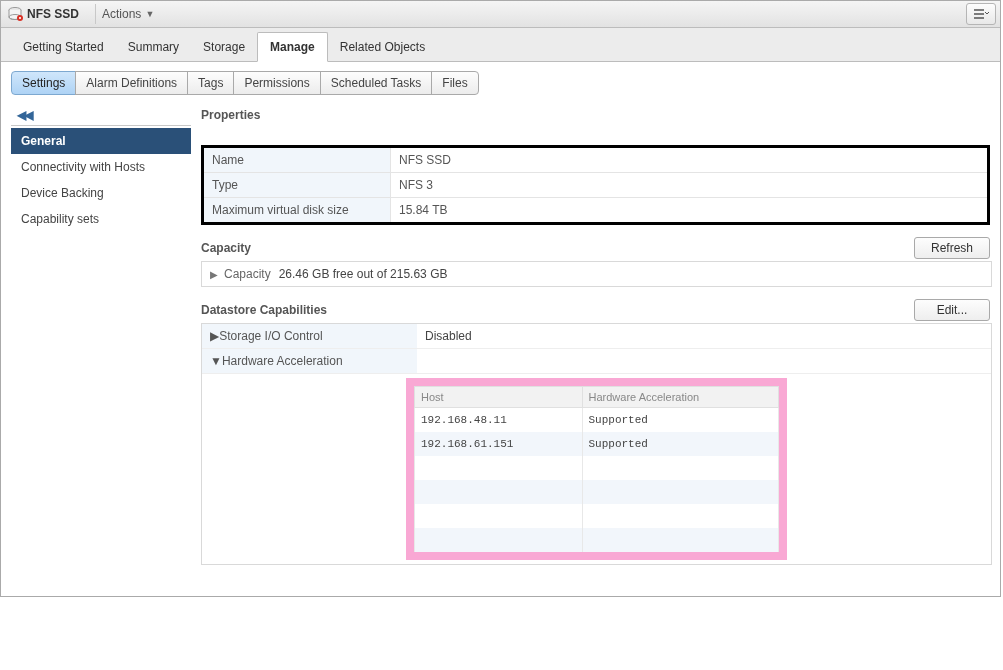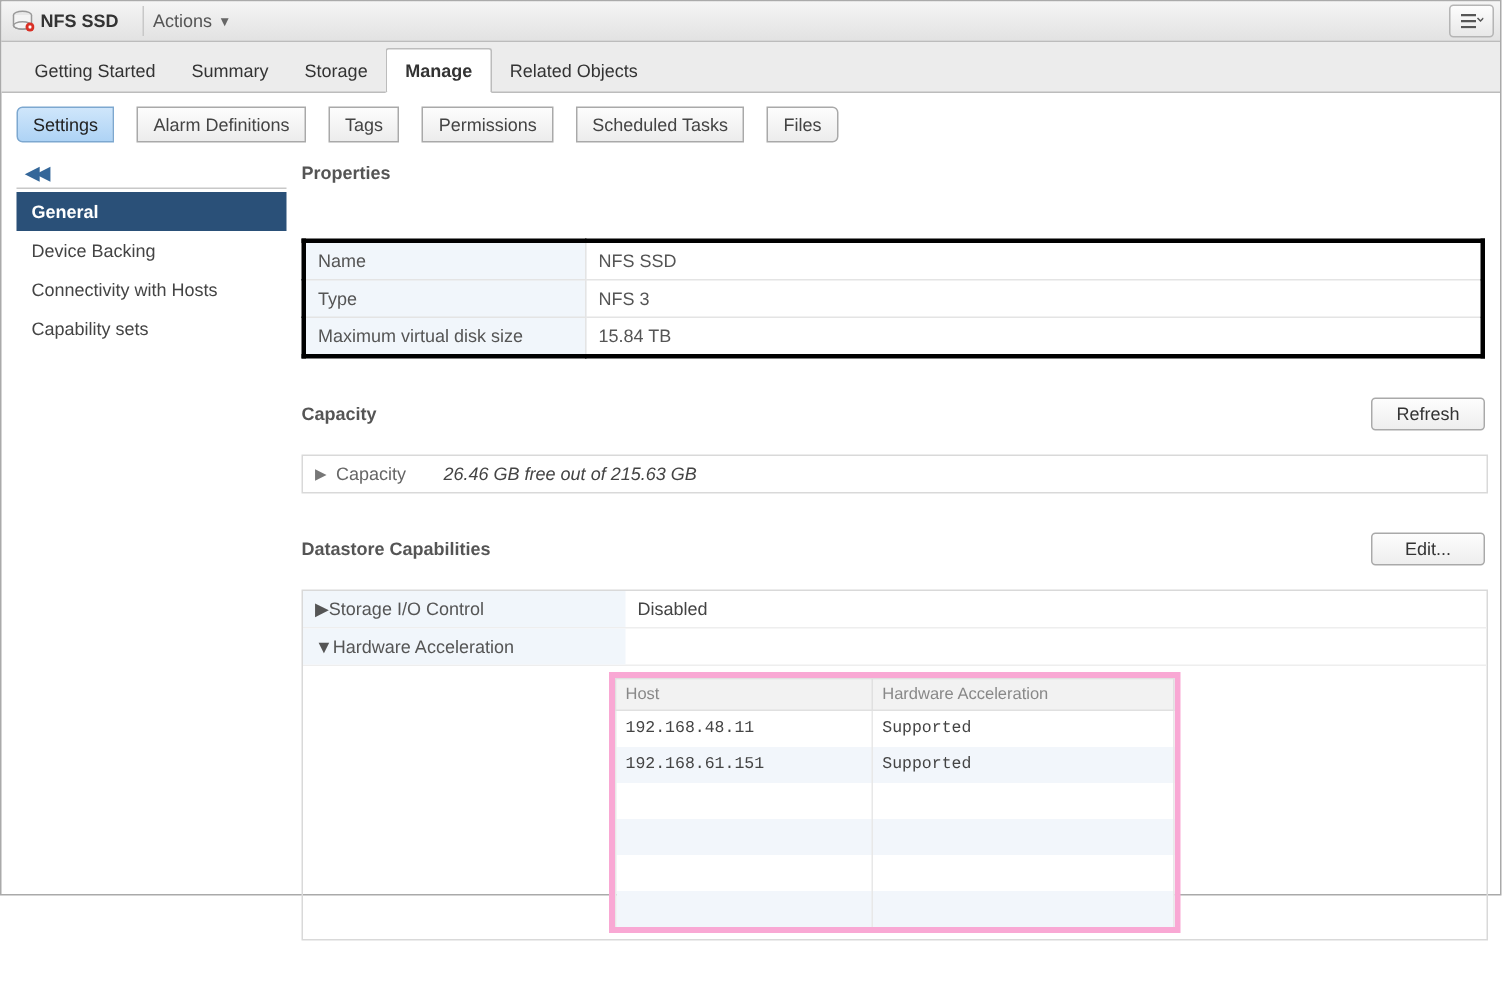--- a/index.html
+++ b/index.html
@@ -91,21 +91,21 @@
     border-bottom: 1px solid #fff;
     border-radius: 2px 2px 0 0;
     font-weight: bold;
     position: relative;
     top: 1px;
   }
   
   .sub-tabs {
     padding: 9px 10px 4px 10px;
     display: flex;
-    gap: 16px;
+    gap: 0;
   }
   .sub-tabs .stab {
     border: 1px solid #a9a9a9;
     padding: 4px 10px;
     background: linear-gradient(#fdfdfd,#ececec);
     cursor: pointer;
     color: #444;
     margin-right: -1px;
   }
   .sub-tabs .stab:first-child { border-radius: 4px 0 0 4px; }
@@ -155,21 +155,21 @@
     background: #2a5078;
     color: #fff;
     font-weight: bold;
     margin-top: 2px;
   }
   .content {
     flex: 1;
     min-width: 0;
     display: flex;
     flex-direction: column;
-    gap: 14px;
+    gap: 0;
   }
   .section-title {
     font-weight: bold;
     color: #555;
     padding: 4px 0 4px 0;
   }
   .proptable {
     border: 3px solid #000000;
     border-collapse: collapse;
     width: 100%;
@@ -215,21 +215,21 @@
   }
   .panel-row:last-child { border-bottom: none; }
   .panel-row .tri {
     width: 10px;
     color: #777;
     margin-right: 4px;
     font-size: 10px;
     display: inline-block;
   }
   .panel-row .label { color: #666; }
-  .panel-row .val { margin-left: 25px; color: #444; font-style: italic; }
+  .panel-row .val { margin-left: 8px; color: #444; }
   .panel-subrow-label {
     padding: 5px 8px 5px 8px;
     background: #f1f6fb;
     width: 215px;
     box-sizing: border-box;
     display: flex;
     align-items: flex-start;
     color: #555;
   }
   .panel-subrow-value {
@@ -240,21 +240,21 @@
   .cap-panel-row {
     display: flex;
     border-bottom: 1px solid #eee;
   }
   .cap-panel-row:last-child { border-bottom: none; }
   .hw-body {
     flex: 1;
     padding: 4px 4px 4px 4px;
   }
   .hw-table-wrap {
-    border: 4px solid #f9a8d4;
+    border: 8px solid #f9a8d4;
     margin-left: 200px;
     margin-right: 200px;
   }
   .hw-table {
     width: 100%;
     border-collapse: collapse;
     font-size: 11px;
   }
   .hw-table th {
     background: #f2f2f2;
@@ -323,22 +323,22 @@
   </div>
 
   <div class="body">
 
     <div class="sidebar">
       <div class="side-top">
         <span class="dbl-arrow-left">◀◀</span>
         <div class="side-top-line"></div>
       </div>
       <div class="side-item active">General</div>
+      <div class="side-item">Connectivity with Hosts</div>
       <div class="side-item">Device Backing</div>
-      <div class="side-item">Connectivity with Hosts</div>
       <div class="side-item">Capability sets</div>
     </div>
 
     <div class="content">
 
       <div class="section-title">Properties</div>
       <table class="proptable">
         <tbody>
             <tr>
           <td class="key">Name</td>

